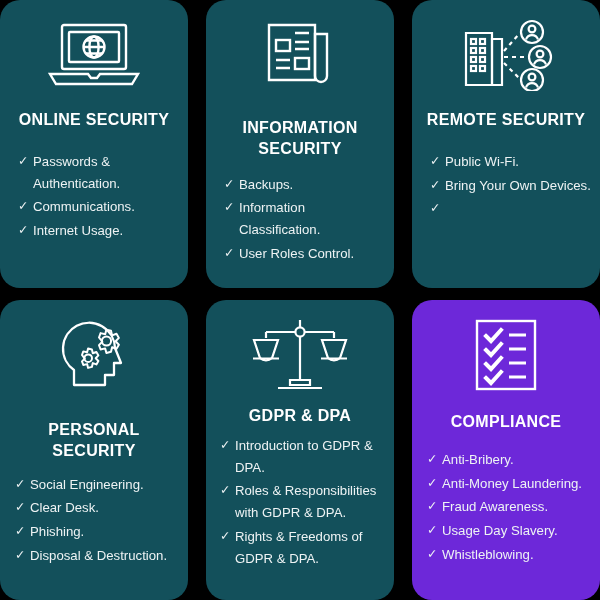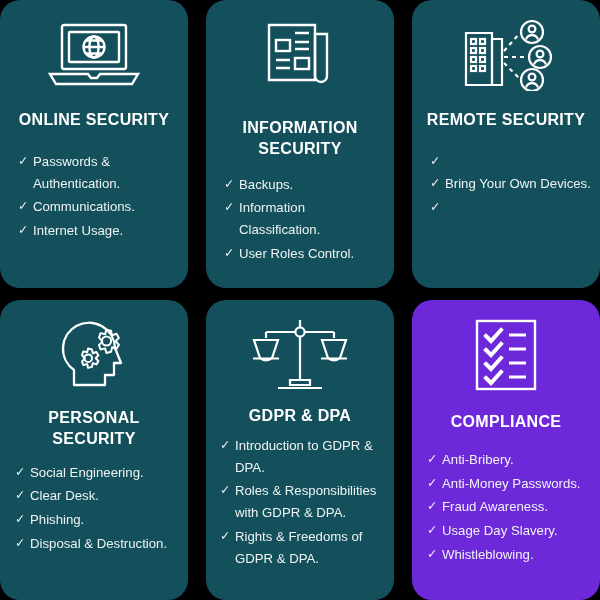--- a/index.html
+++ b/index.html
@@ -90,21 +90,21 @@
   }
 
   
   .card-1 .bullets { margin-top: 20px; padding-left: 12px; padding-right: 4px;}
   .card-2 .bullets { margin-top: 14px; padding-left: 8px; }
   .card-3 .bullets { margin-top: 20px; padding-left: 8px; }
   .card-4 .bullets { margin-top: 12px; padding-left: 2px; }
   .card-5 .bullets { margin-top: 8px; padding-left: 0px; }
   .card-6 .bullets { margin-top: 16px; padding-left: 2px; }
   .card-5 .card-title { margin-top: 10px; }
-  .card-4 .card-title { margin-top: 12px; }
+  .card-4 .card-title { margin-top: 24px; }
   .card-6 .card-title { margin-top: 16px; }
   .card-2 .card-title { margin-top: 22px; }
 </style>
 </head>
 <body>
 
 <div class="grid">
 
   <div class="card teal card-1">
     <div class="icon-wrap">
@@ -191,20 +191,21 @@
         <path d="M80 45.5 a6.3 6.3 0 0 1 12 0"></path>
         <circle cx="78" cy="61" r="11"></circle>
         <circle cx="78" cy="58" r="3.4"></circle>
         <path d="M72 68.5 a6.3 6.3 0 0 1 12 0"></path>
       </svg>
     </div>
     <div class="card-title">REMOTE SECURITY</div>
     <ul class="bullets">
       <li>
           <span class="tick">✓</span>
+          <span class="bullet-text">Public Wi-Fi.</span>
         </li>
       <li>
           <span class="tick">✓</span>
           <span class="bullet-text">Bring Your Own Devices.</span>
         </li>
       <li>
           <span class="tick">✓</span>
         </li>
     </ul>
   </div>
@@ -290,21 +291,21 @@
       </svg>
     </div>
     <div class="card-title">COMPLIANCE</div>
     <ul class="bullets">
       <li>
           <span class="tick">✓</span>
           <span class="bullet-text">Anti-Bribery.</span>
         </li>
       <li>
           <span class="tick">✓</span>
-          <span class="bullet-text">Anti-Money Passwords.</span>
+          <span class="bullet-text">Anti-Money Laundering.</span>
         </li>
       <li>
           <span class="tick">✓</span>
           <span class="bullet-text">Fraud Awareness.</span>
         </li>
       <li>
           <span class="tick">✓</span>
           <span class="bullet-text">Usage Day Slavery.</span>
         </li>
       <li>

